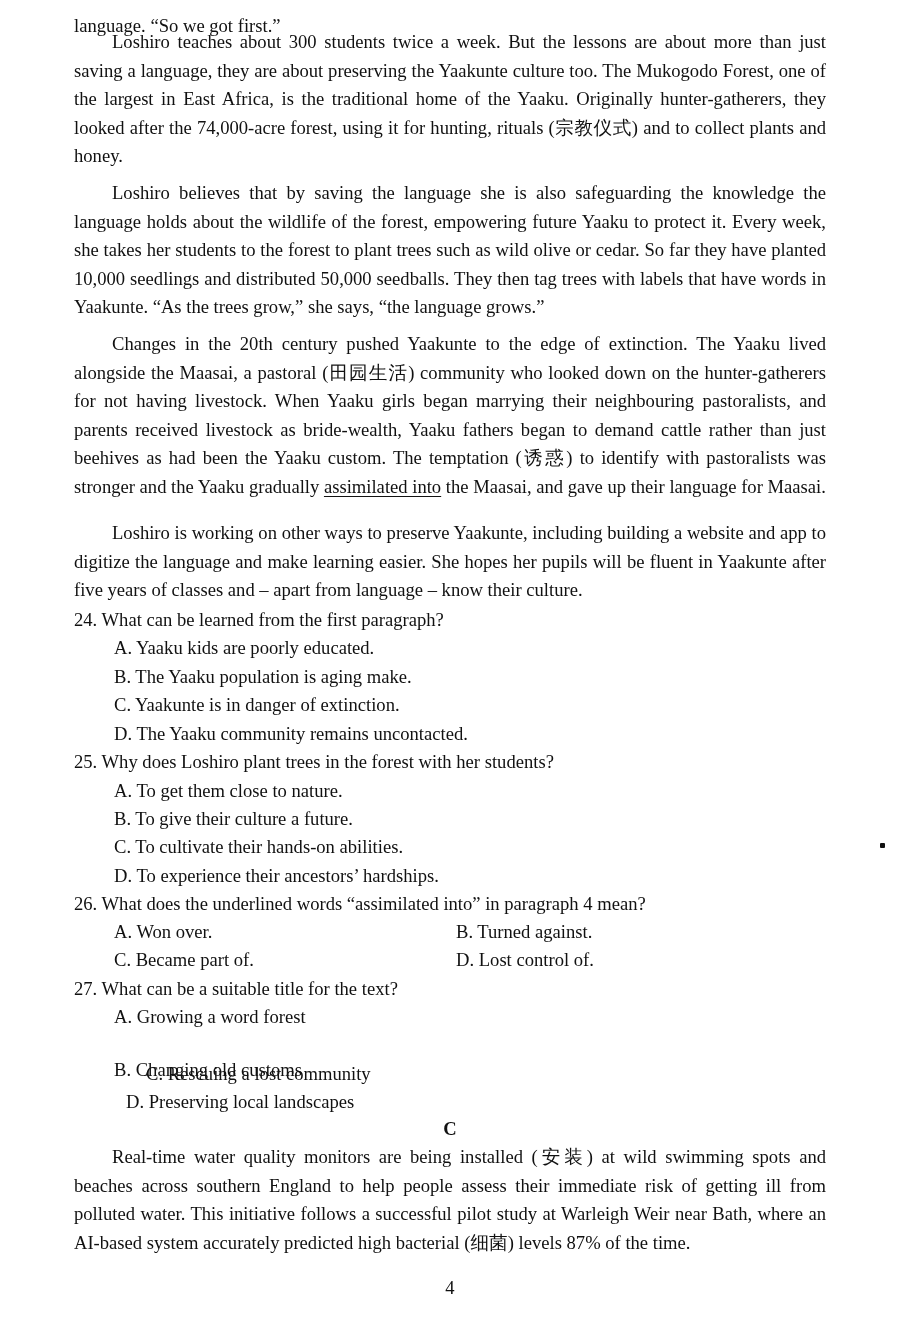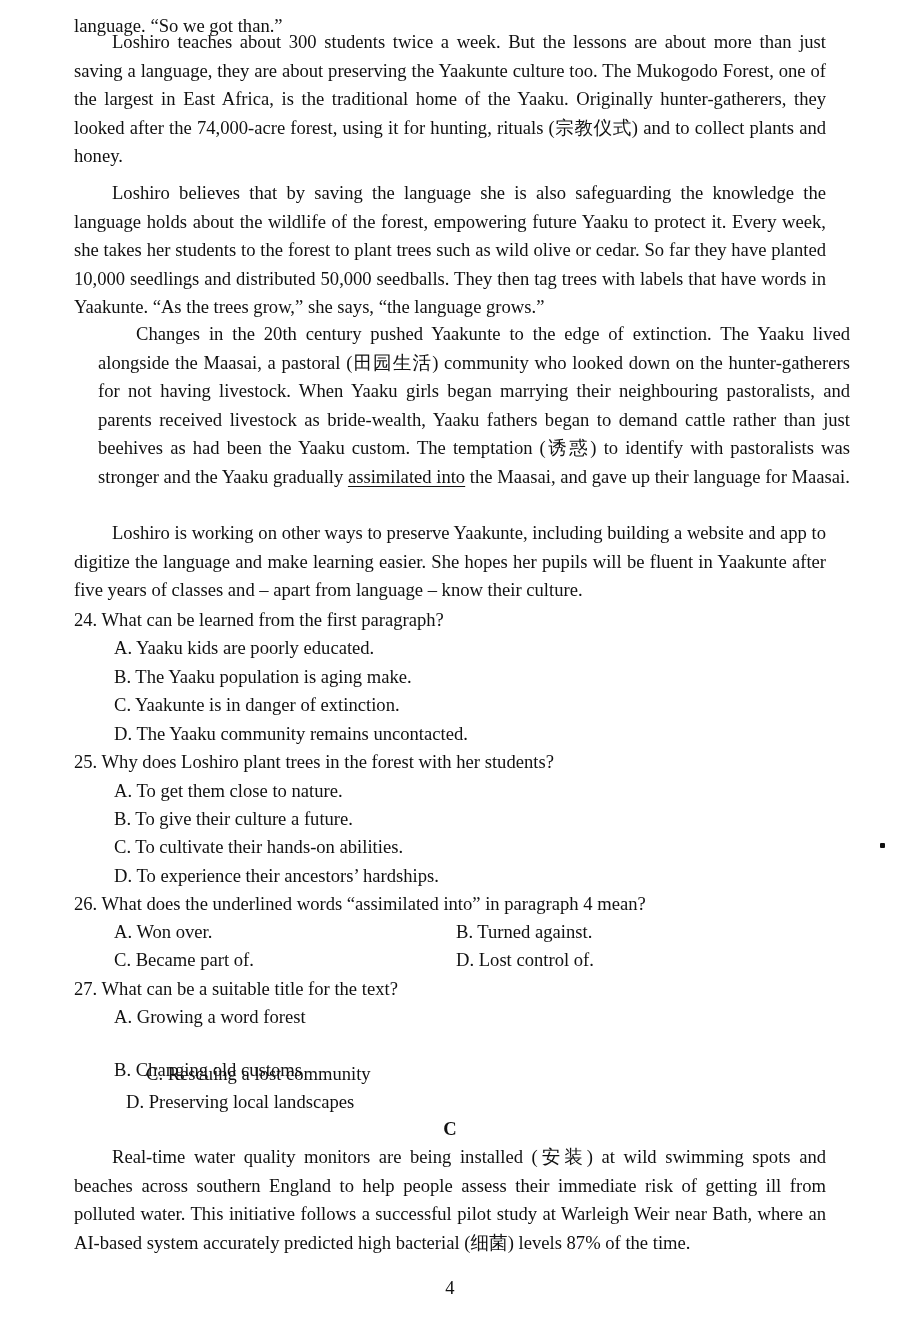--- a/index.html
+++ b/index.html
@@ -22,31 +22,31 @@
   .u { text-decoration: underline; text-underline-offset: 3px; }
   .heading { position: absolute; left: 0; width: 752px; text-align: center; font-weight: bold; line-height: 28px; }
   .pagenum { position: absolute; left: 0; width: 752px; text-align: center; top: 1276px; line-height: 24px; }
   .dot { position: absolute; left: 880px; top: 843px; width: 5px; height: 5px; background: #111; border-radius: 1px; }
 </style>
 </head>
 <body>
 
 <div class="page">
 
-  <div class="line" style="top:12px;">language. “So we got than.”</div>
+  <div class="line" style="top:12px;">language. “So we got first.”</div>
 
   <div class="para" style="top:28px;">
     <span class="indent"></span><span>Loshiro teaches about 300 students twice a week. But the lessons are about more than just saving a language, they are about preserving the Yaakunte culture too. The Mukogodo Forest, one of the largest in East Africa, is the traditional home of the Yaaku. Originally hunter-gatherers, they looked after the 74,000-acre forest, using it for hunting, rituals (宗教仪式) and to collect plants and honey.</span>
   </div>
 
   <div class="para" style="top:179px;">
     <span class="indent"></span><span>Loshiro believes that by saving the language she is also safeguarding the knowledge the language holds about the wildlife of the forest, empowering future Yaaku to protect it. Every week, she takes her students to the forest to plant trees such as wild olive or cedar. So far they have planted 10,000 seedlings and distributed 50,000 seedballs. They then tag trees with labels that have words in Yaakunte. “As the trees grow,” she says, “the language grows.”</span>
   </div>
 
-  <div class="para" style="top:320px;margin-left:24px;">
+  <div class="para" style="top:330px;">
     <span class="indent"></span><span>Changes in the 20th century pushed Yaakunte to the edge of extinction. The Yaaku lived alongside the Maasai, a pastoral (田园生活) community who looked down on the hunter-gatherers for not having livestock. When Yaaku girls began marrying their neighbouring pastoralists, and parents received livestock as bride-wealth, Yaaku fathers began to demand cattle rather than just beehives as had been the Yaaku custom. The temptation (诱惑) to identify with pastoralists was stronger and the Yaaku gradually </span><span class="u">assimilated into</span><span> the Maasai, and gave up their language for Maasai.</span>
   </div>
 
   <div class="para" style="top:519px;">
     <span class="indent"></span><span>Loshiro is working on other ways to preserve Yaakunte, including building a website and app to digitize the language and make learning easier. She hopes her pupils will be fluent in Yaakunte after five years of classes and – apart from language – know their culture.</span>
   </div>
 
   <div class="q" style="top:606px;">24. What can be learned from the first paragraph?</div>
   <div class="opt" style="top:634px;left:40px;">A. Yaaku kids are poorly educated.</div>
   <div class="opt" style="top:663px;left:40px;">B. The Yaaku population is aging make.</div>

